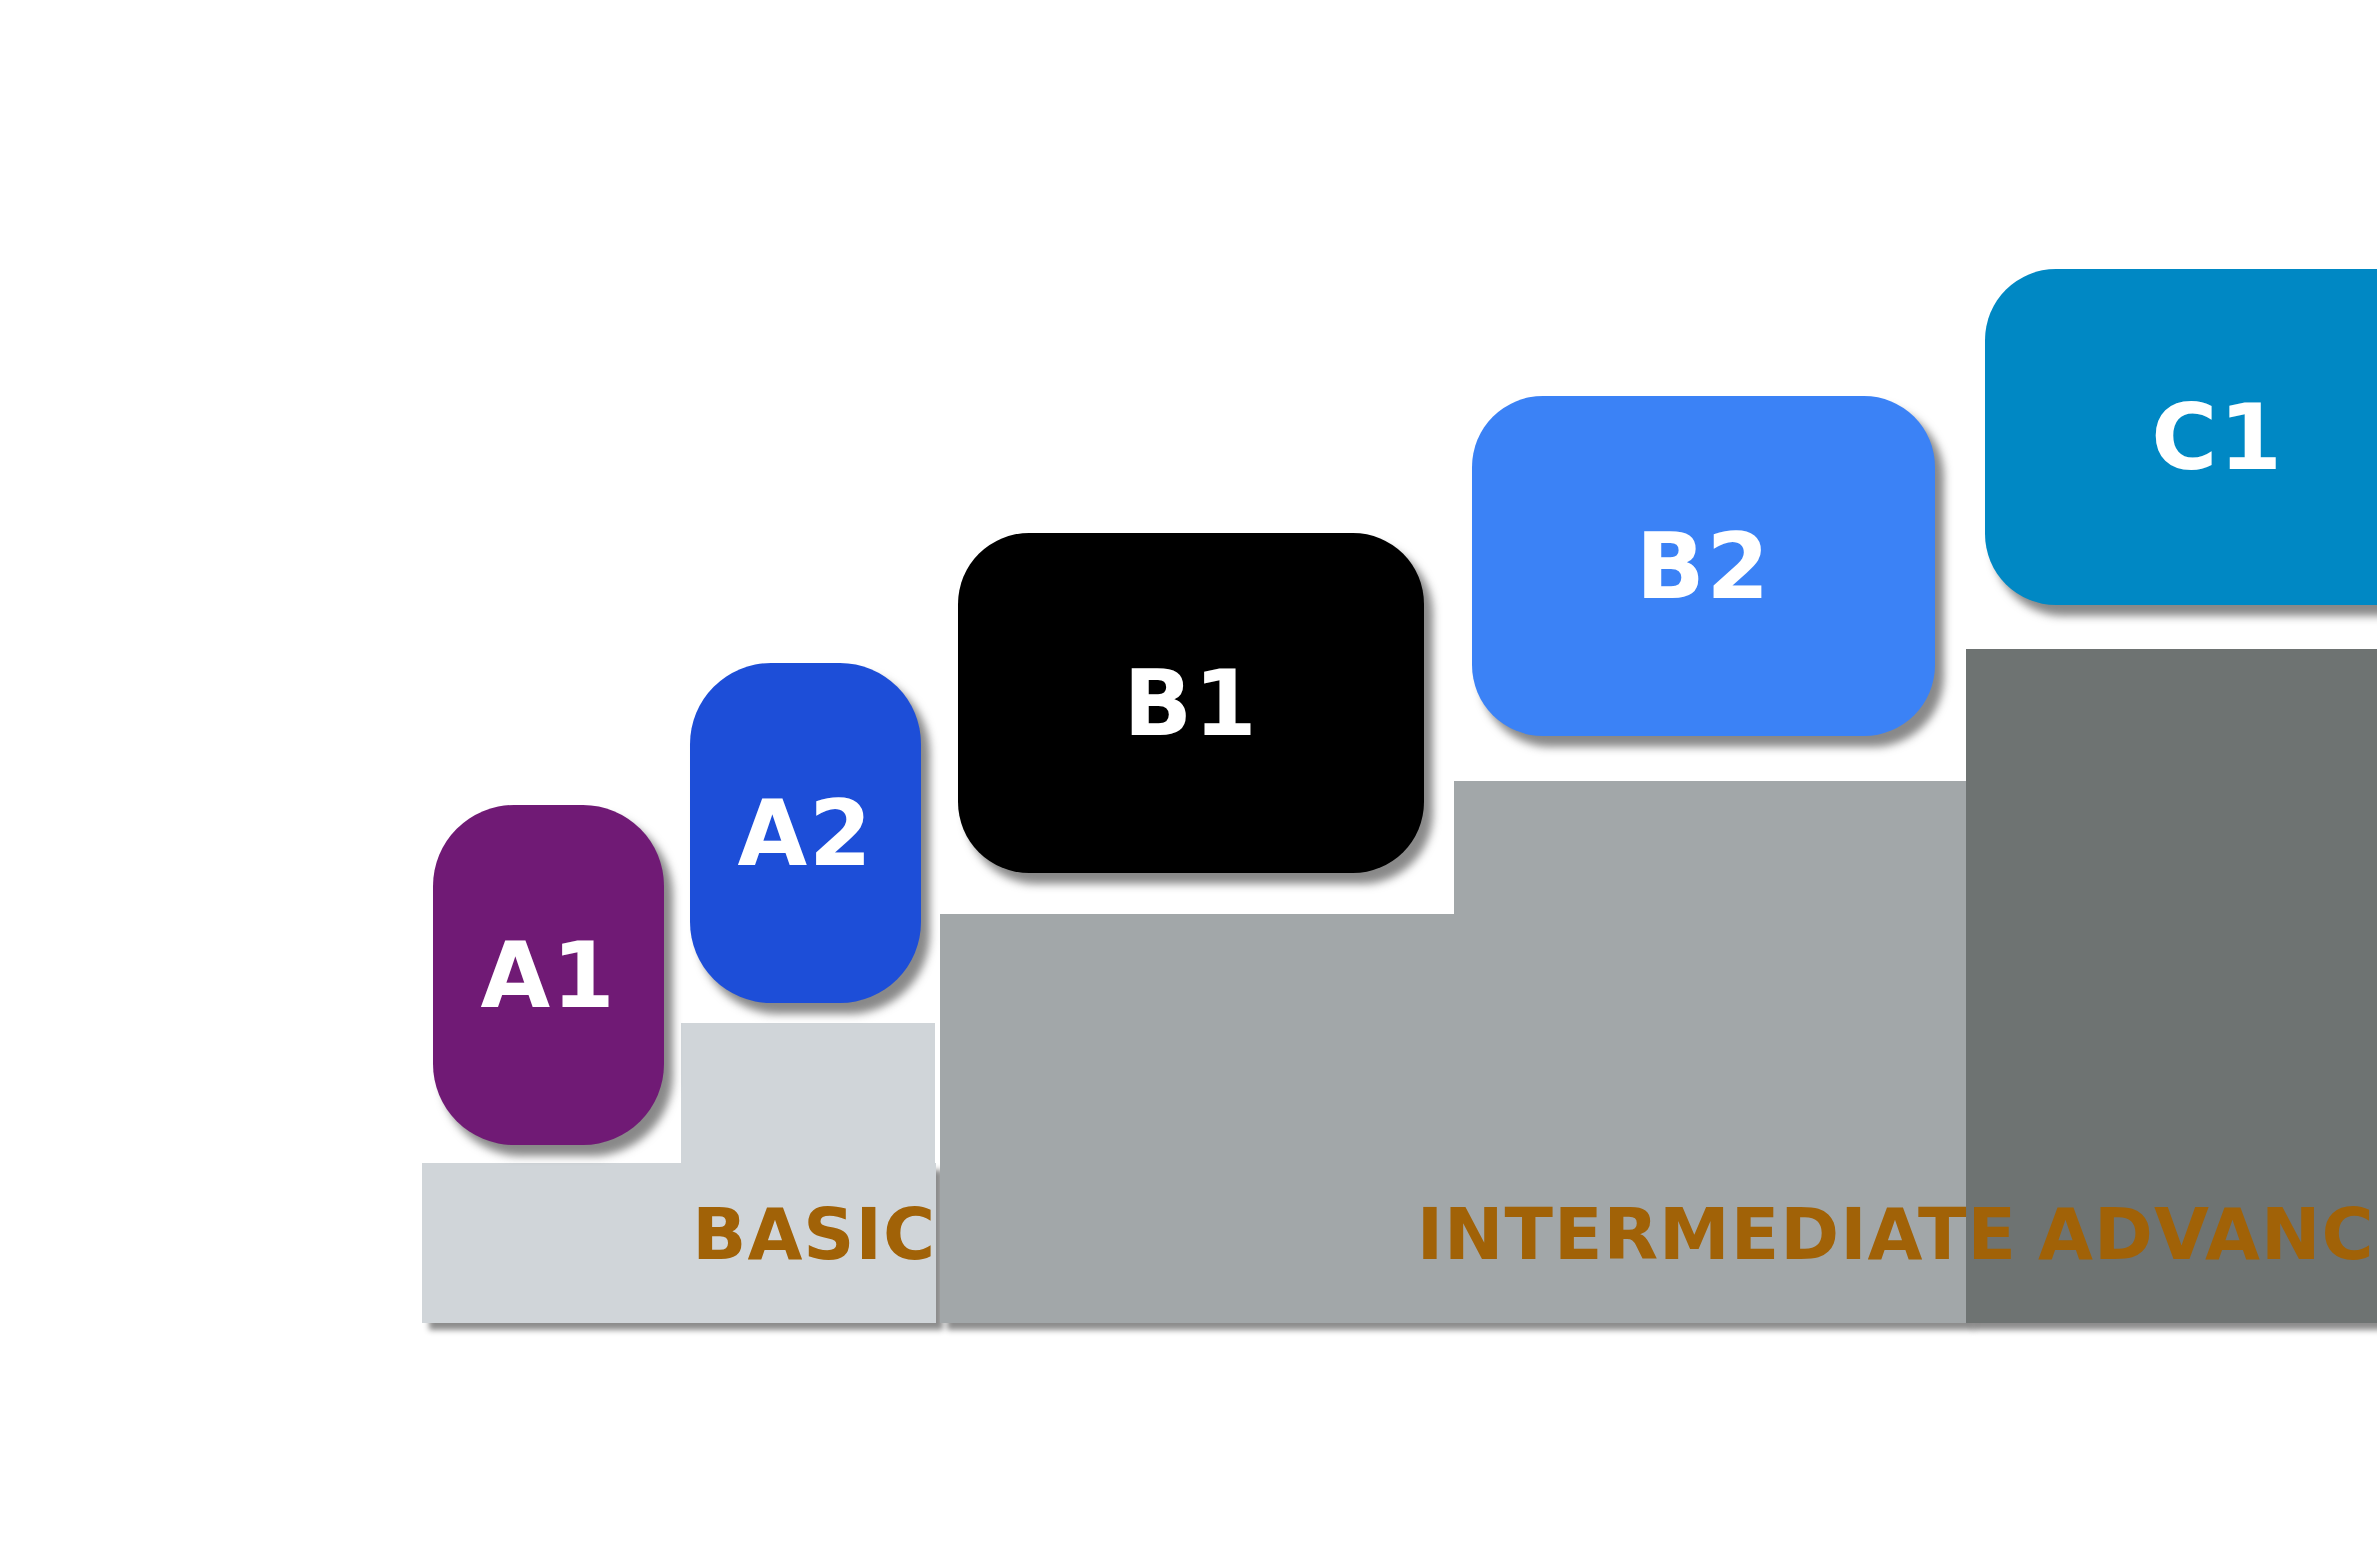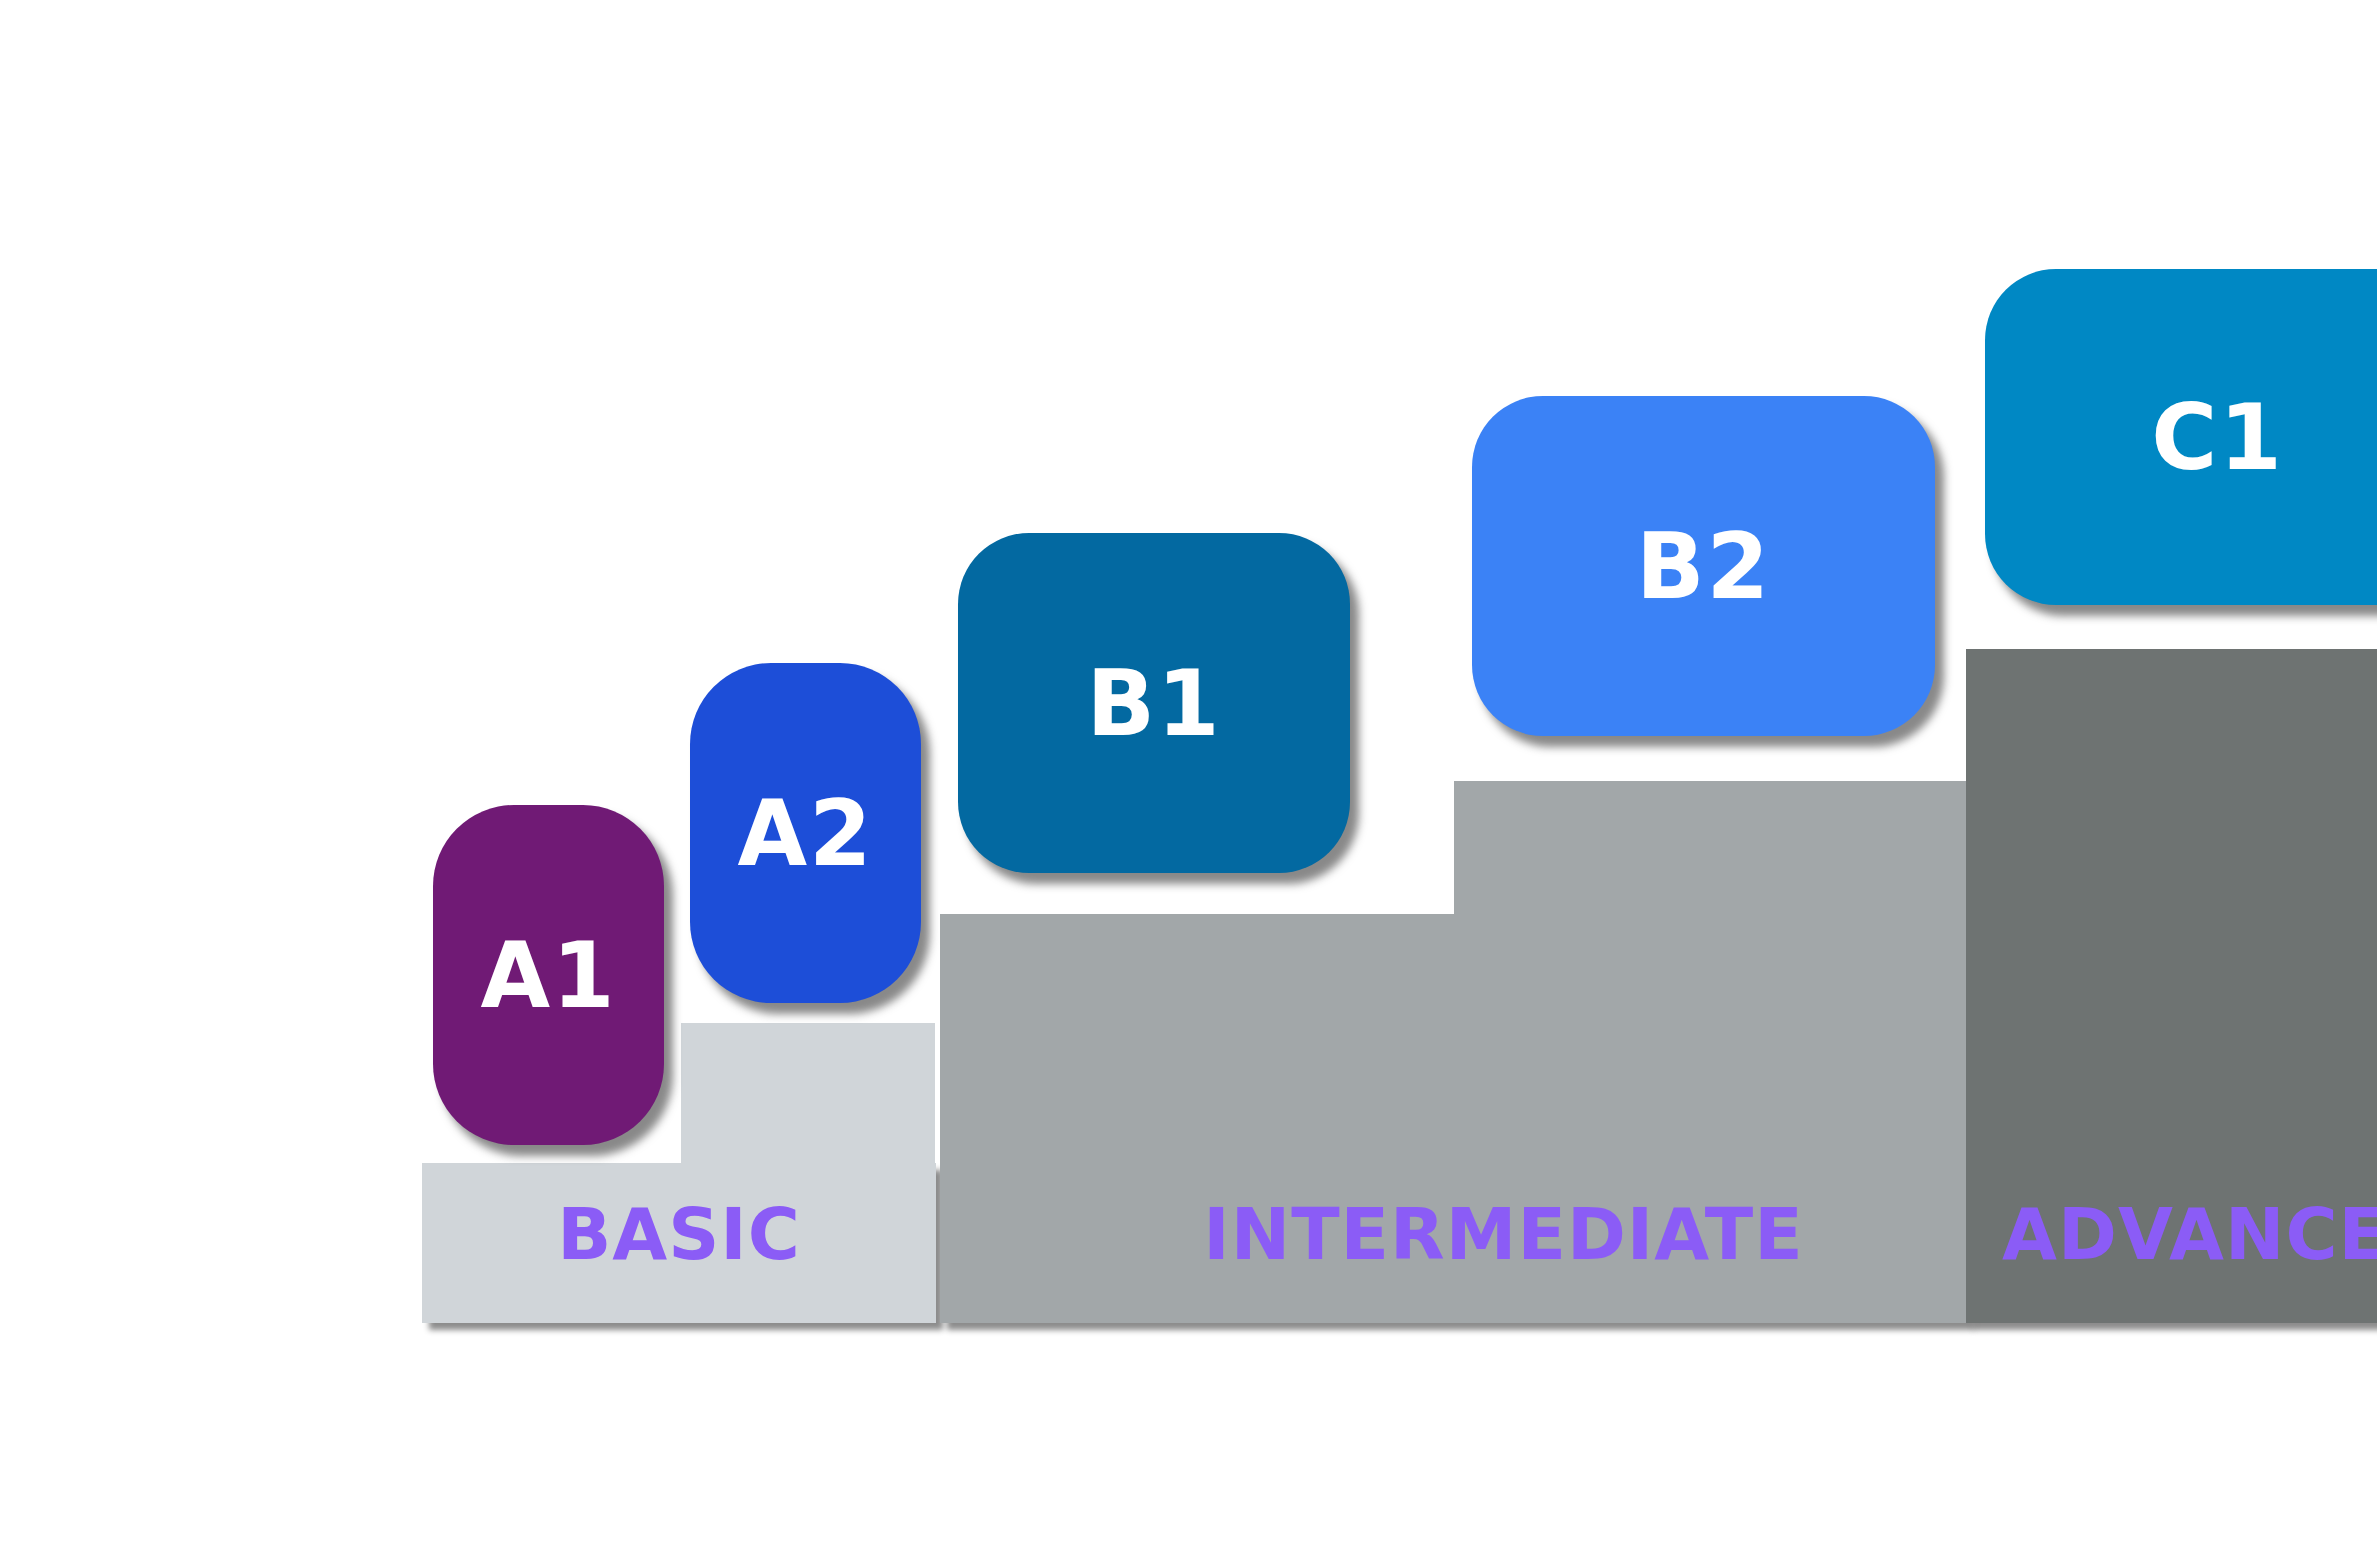--- a/index.html
+++ b/index.html
@@ -2,40 +2,40 @@
 <html style="font-size:7.6px"><head>
 <meta charset="utf-8">
 <style>
   html, body { margin:0; padding:0; background:#ffffff; }
   body { width:2808px; height:1561px; position:relative; overflow:hidden;
          font-family:"DejaVu Sans", "Liberation Sans", sans-serif; }
   .blk { position:absolute; box-shadow: 6.7px 6.7px 5.7px rgba(0,0,0,0.45); }
   .lvl { position:absolute; display:flex; align-items:center; justify-content:center;
          color:#ffffff; font-weight:bold; font-size:90px; letter-spacing:1.9px;
          border-radius:71px; box-shadow: 8.6px 10.5px 8.6px rgba(40,40,40,0.55); }
-  .cat { position:absolute; color:#8b5cf6; font-weight:bold; font-size:71px;
-         text-align:center; letter-spacing:1px; }
+  .cat { position:absolute; color:#a16207; font-weight:bold; font-size:71px;
+         text-align:right; letter-spacing:1px; }
 </style>
 </head>
 <body>
 
 <div>
 
   <div class="blk" style="left:681px; top:1023px; width:254px; height:143px; background:#d0d5d9; box-shadow:none;"></div>
   <div class="blk" style="left:422px; top:1163px; width:514px; height:160px; background:#d0d5d9;"></div>
 
   <div class="blk" style="left:1454px; top:781px; width:512px; height:136px; background:#a2a7a9; box-shadow:none;"></div>
   <div class="blk" style="left:940px; top:914px; width:1027px; height:409px; background:#a2a7a9;"></div>
 
   <div class="blk" style="left:1966px; top:649px; width:518px; height:674px; background:#6e7372;"></div>
 
   <div class="cat" style="left:422px; top:1193px; width:514px;">BASIC</div>
   <div class="cat" style="left:990px; top:1193px; width:1027px;">INTERMEDIATE</div>
   <div class="cat" style="left:1966px; top:1193px; width:518px;">ADVANCED</div>
 
   <div class="lvl" style="left:433px; top:805px; width:231px; height:340px; background:#701a75; border-radius:81px;">A1</div>
   <div class="lvl" style="left:690px; top:663px; width:231px; height:340px; background:#1d4ed8; border-radius:81px;">A2</div>
-  <div class="lvl" style="left:958px; top:533px; width:392px; height:340px; background:#0369a1;">B1</div>
+  <div class="lvl" style="left:958px; top:533px; width:466px; height:340px; background:#000000;">B1</div>
   <div class="lvl" style="left:1472px; top:396px; width:463px; height:340px; background:#3b82f6;">B2</div>
   <div class="lvl" style="left:1985px; top:269px; width:465px; height:336px; background:#0088c4;">C1</div>
 
 </div>
 
 
 </body></html>

